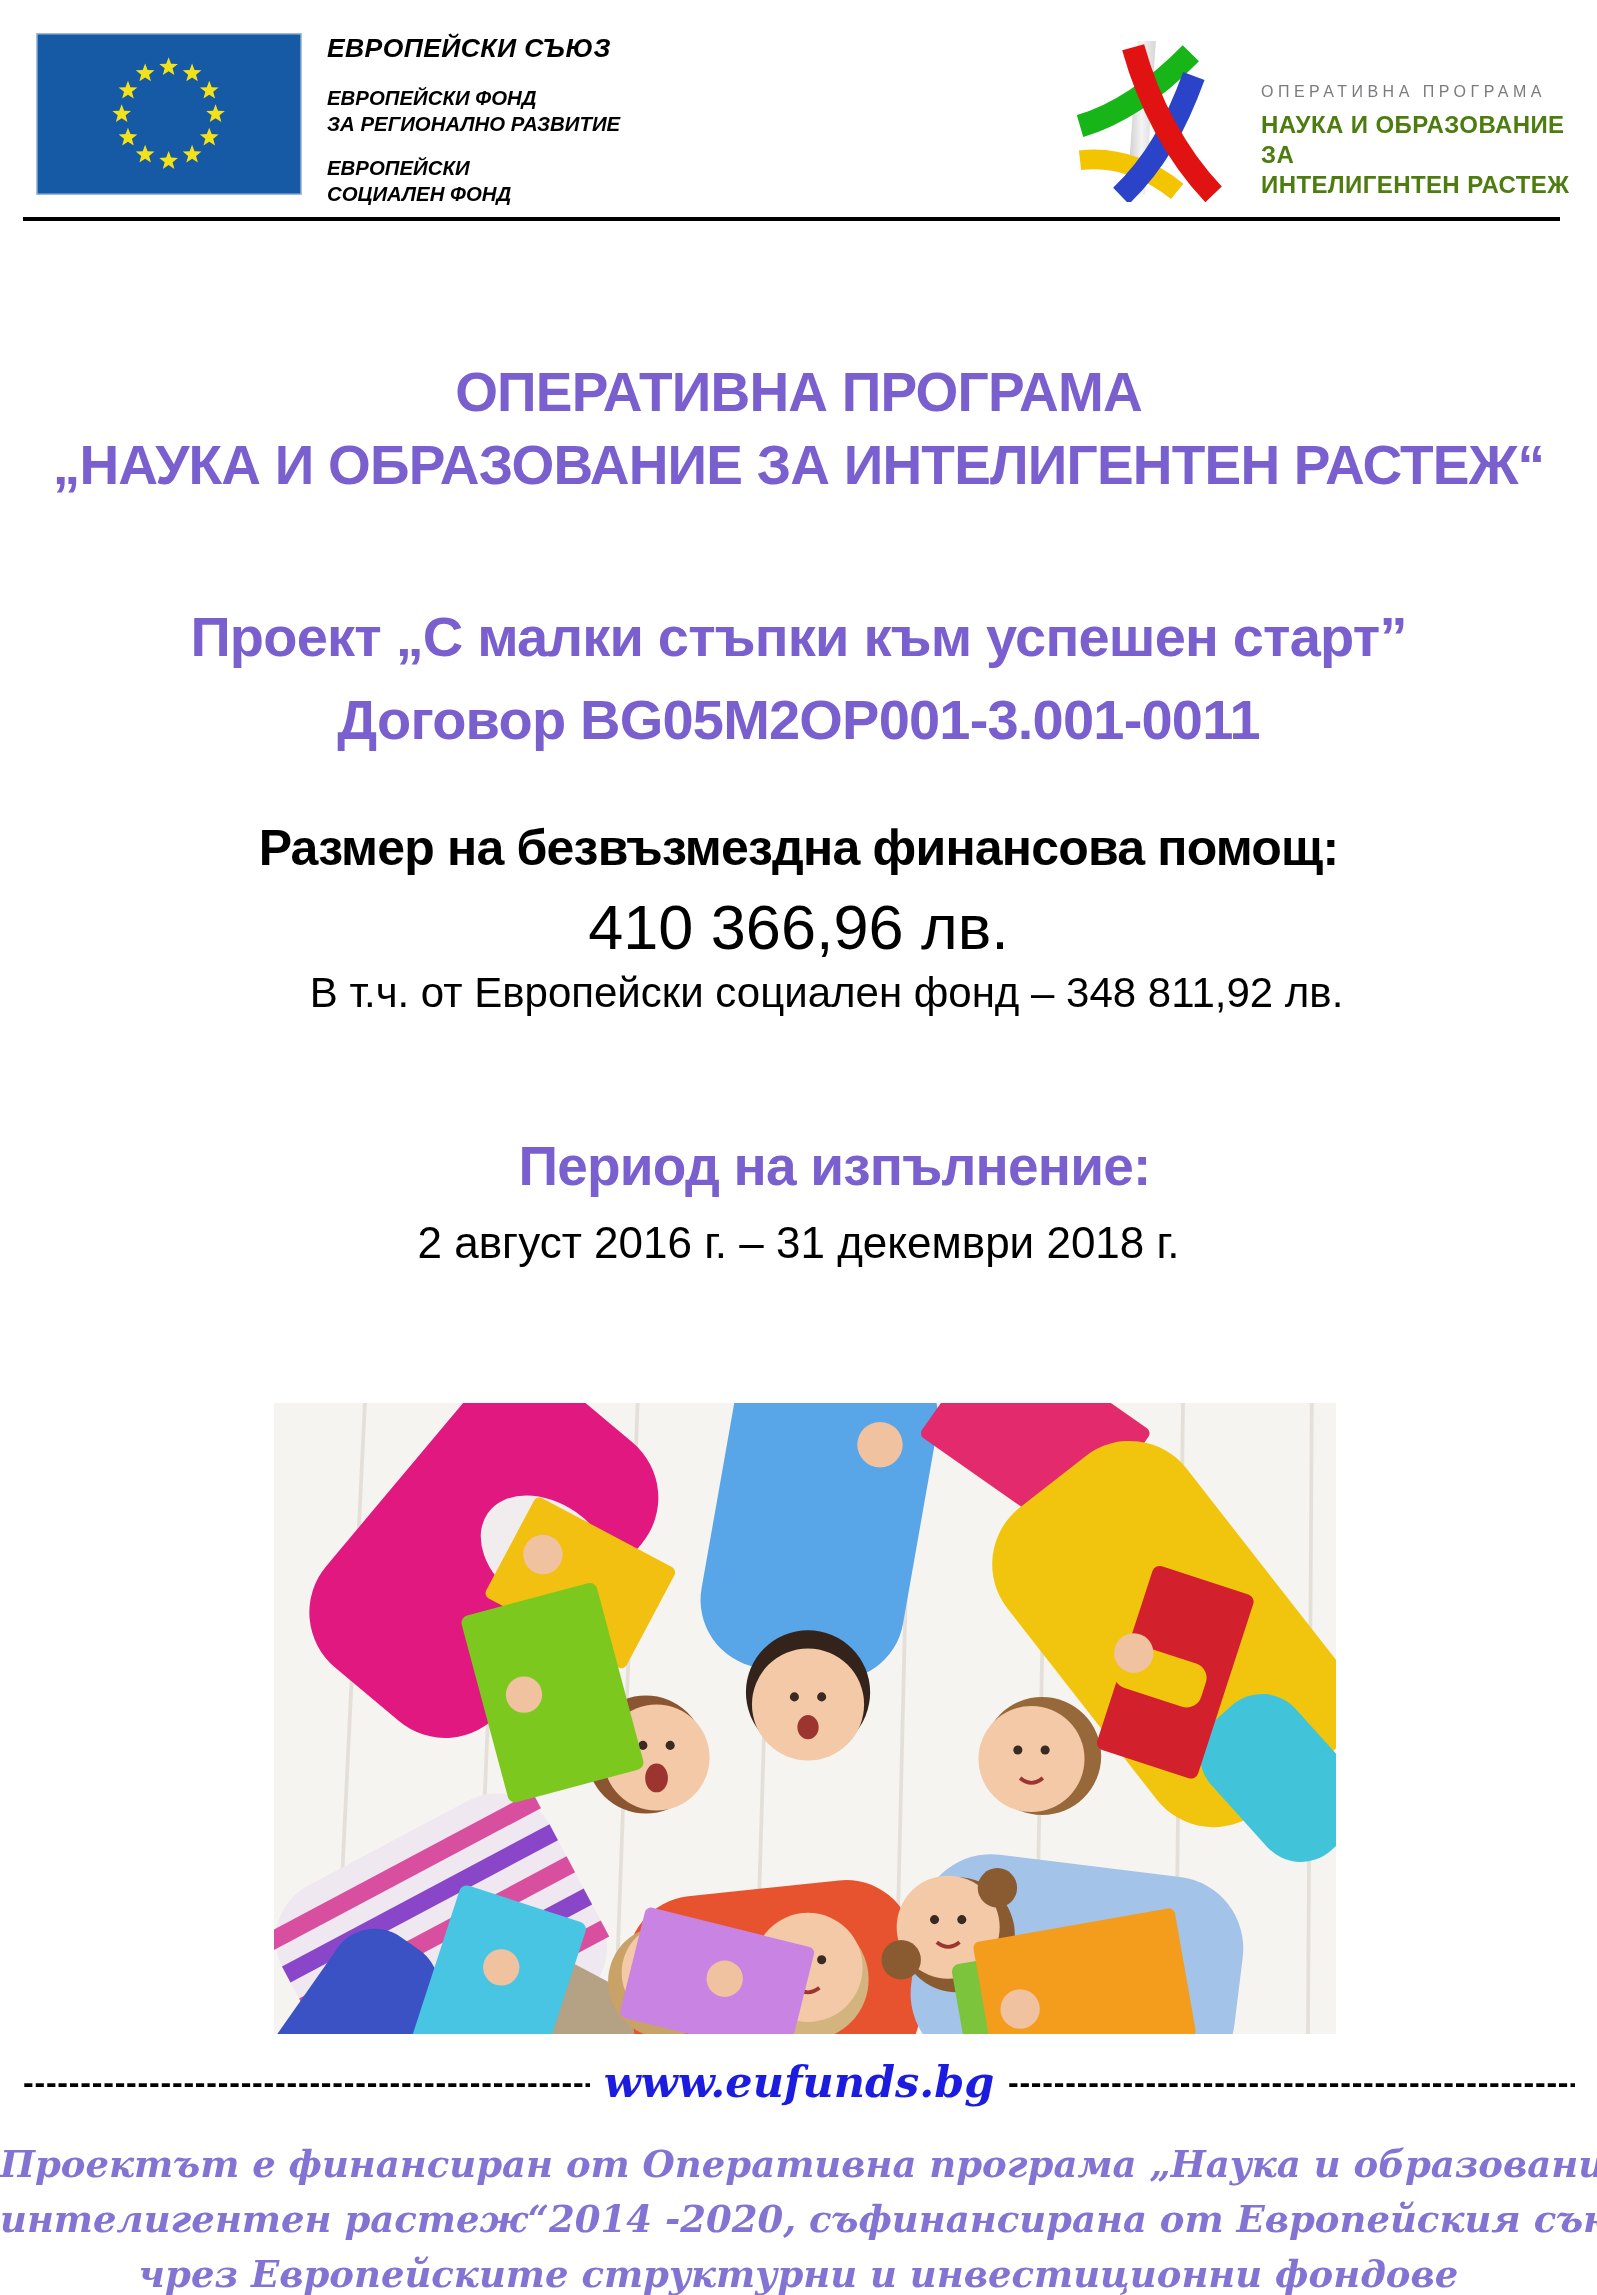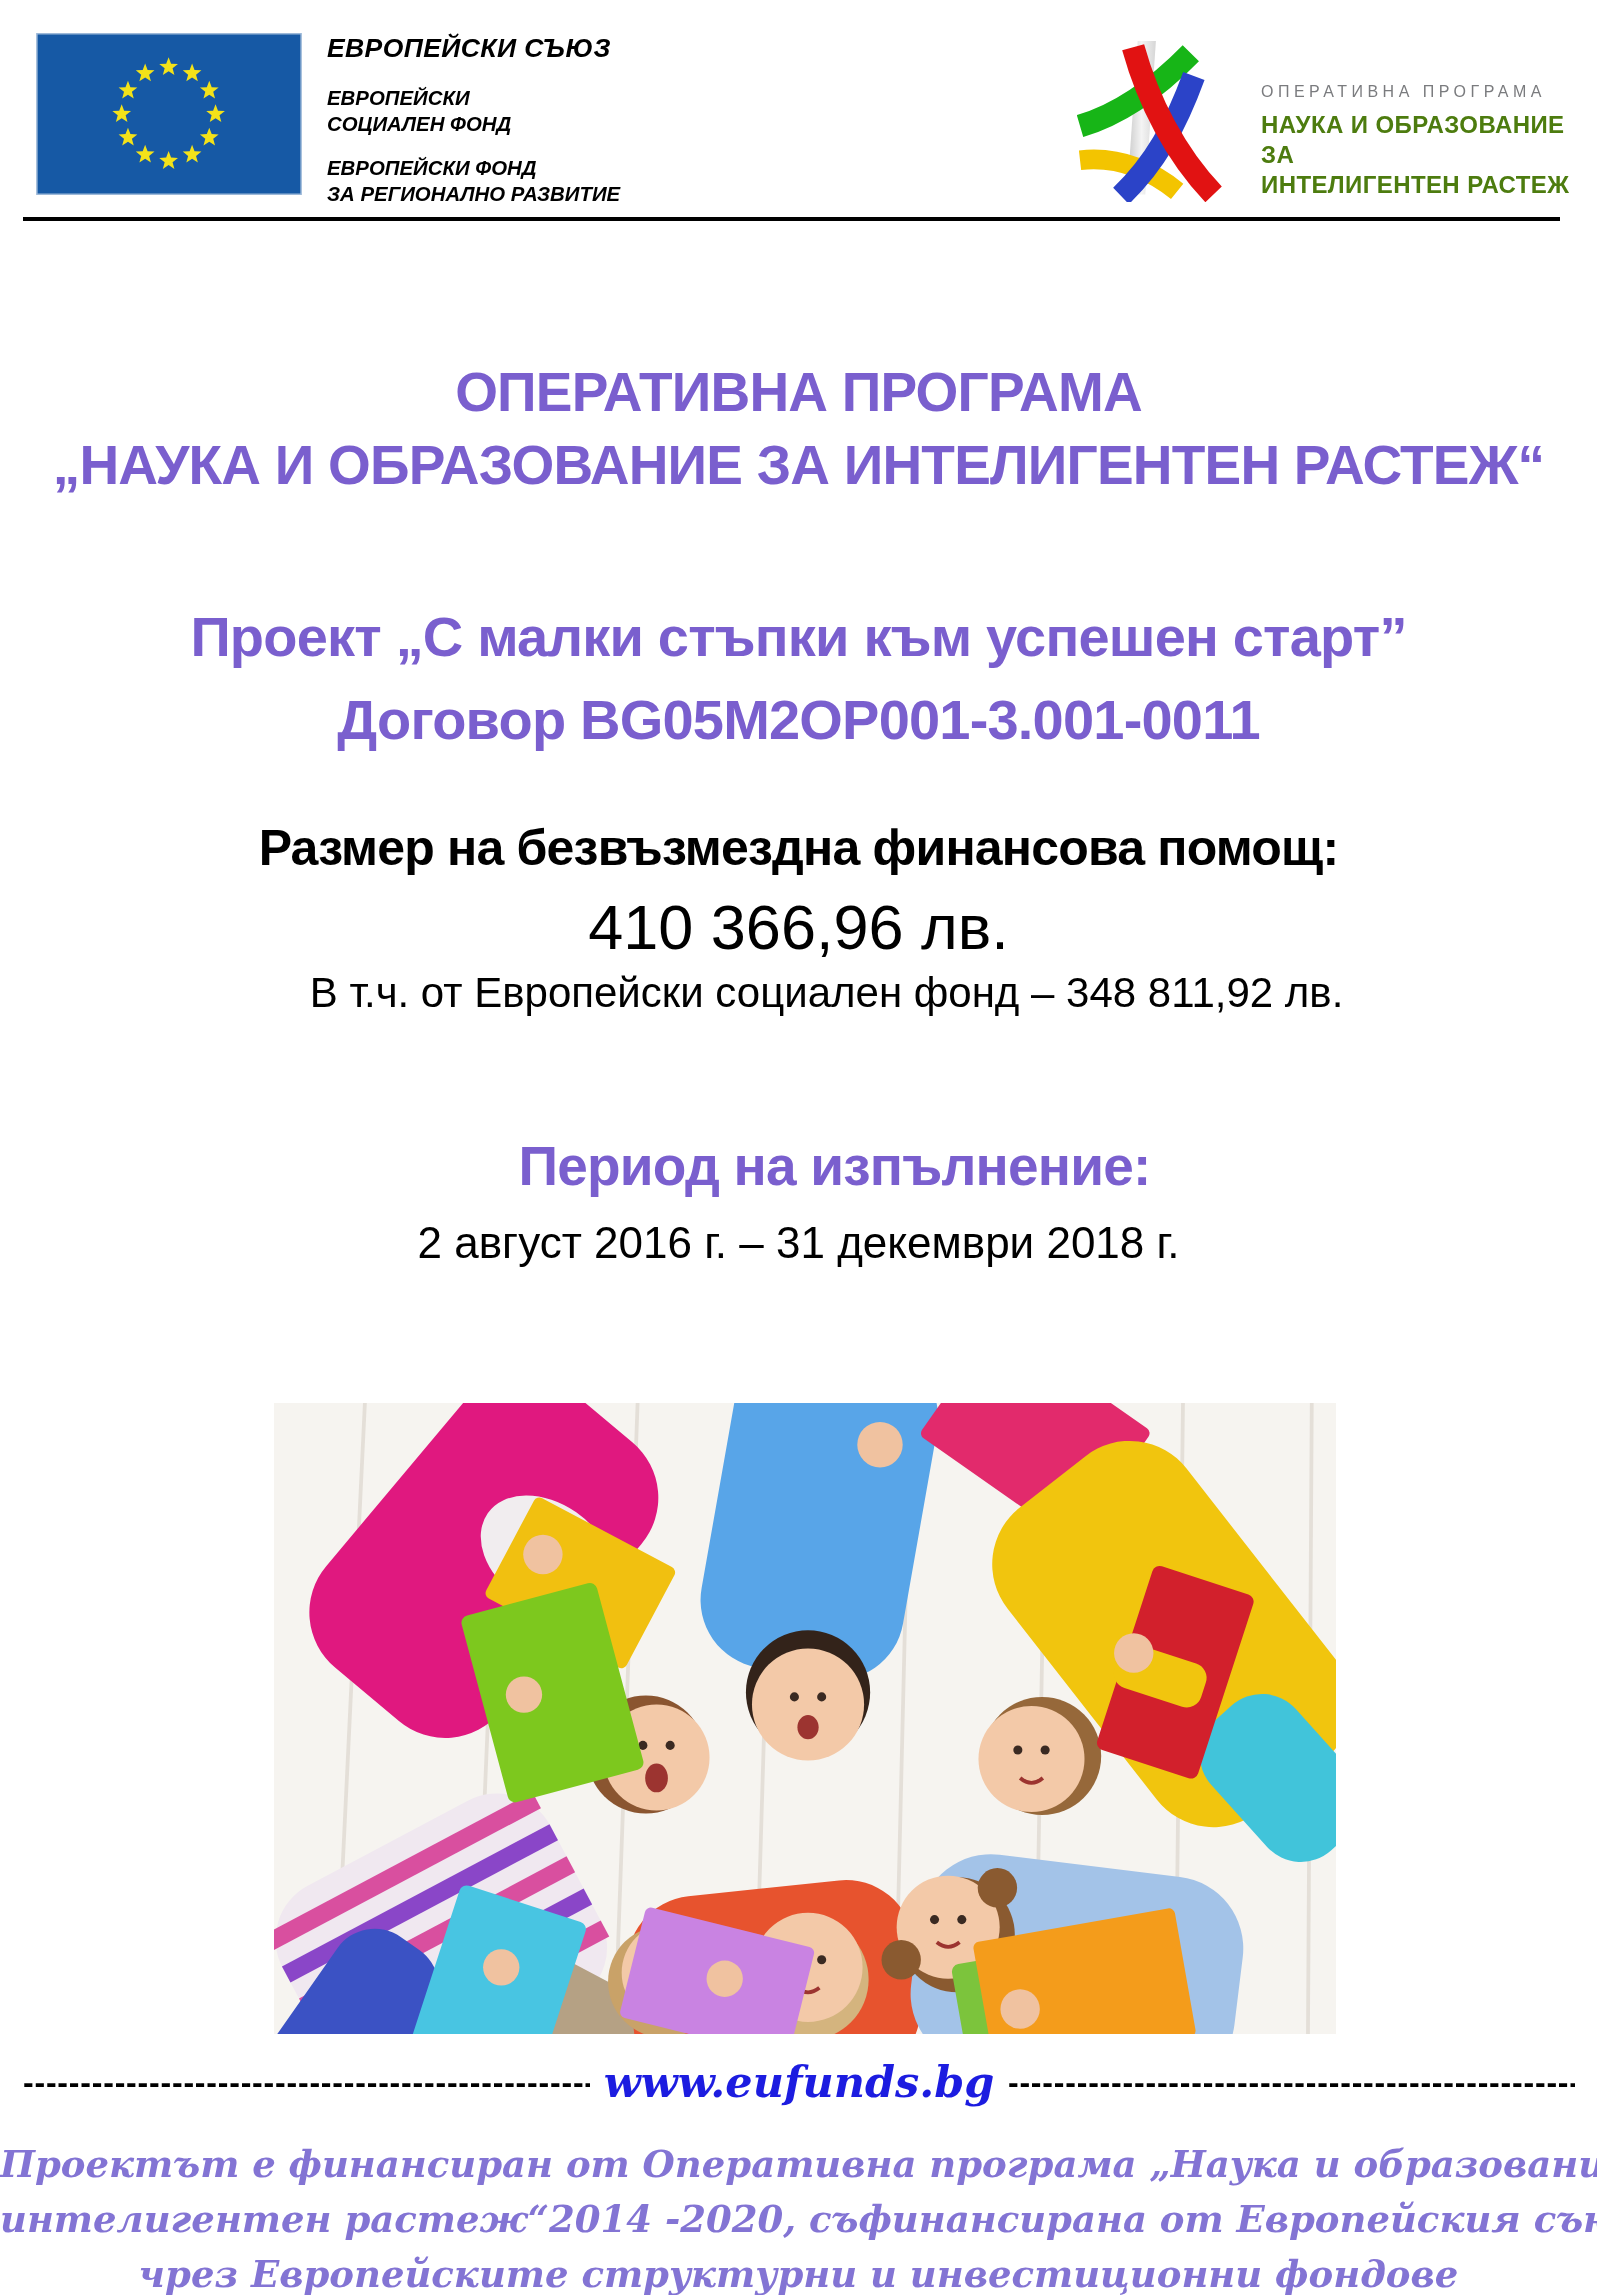--- a/index.html
+++ b/index.html
@@ -63,26 +63,26 @@
     <use href="#star" transform="translate(144,160.7)"></use>
     <use href="#star" transform="translate(121.3,138)"></use>
     <use href="#star" transform="translate(113,107)"></use>
     <use href="#star" transform="translate(121.3,76)"></use>
     <use href="#star" transform="translate(144,53.3)"></use>
   </svg>
 
   <div class="abs eu-text">
     <div class="eu-title">ЕВРОПЕЙСКИ СЪЮЗ</div>
     <div class="eu-fund">
+      <div>ЕВРОПЕЙСКИ ФОНД</div>
+      <div>ЗА РЕГИОНАЛНО РАЗВИТИЕ</div>
+    </div>
+    <div class="eu-fund">
       <div>ЕВРОПЕЙСКИ</div>
       <div>СОЦИАЛЕН ФОНД</div>
-    </div>
-    <div class="eu-fund">
-      <div>ЕВРОПЕЙСКИ ФОНД</div>
-      <div>ЗА РЕГИОНАЛНО РАЗВИТИЕ</div>
     </div>
   </div>
 
   <svg class="abs op-logo" viewBox="0 0 228 220">
     <defs>
       <linearGradient id="silver" x1="0" y1="0" x2="1" y2="0">
         <stop offset="0" stop-color="#c9c9c9"></stop>
           <stop offset="0.5" stop-color="#f4f4f4"></stop>
           <stop offset="1" stop-color="#d6d6d6"></stop>
       </linearGradient>

